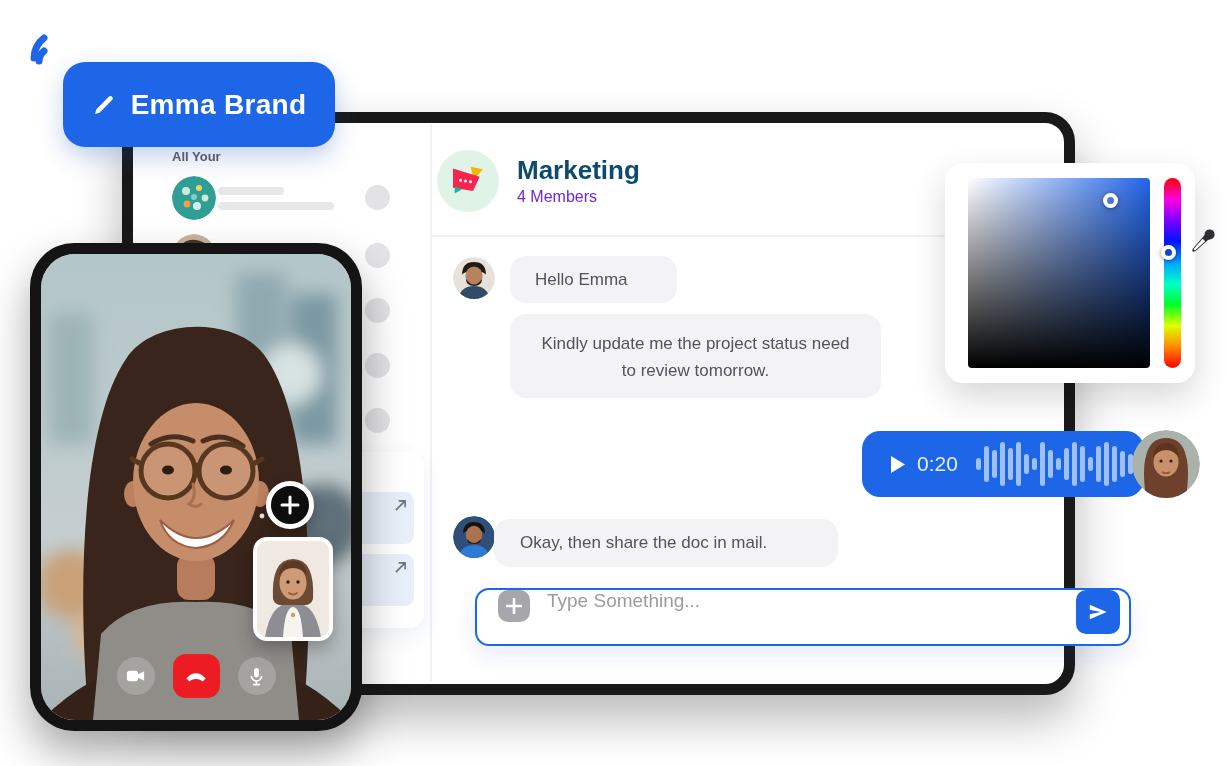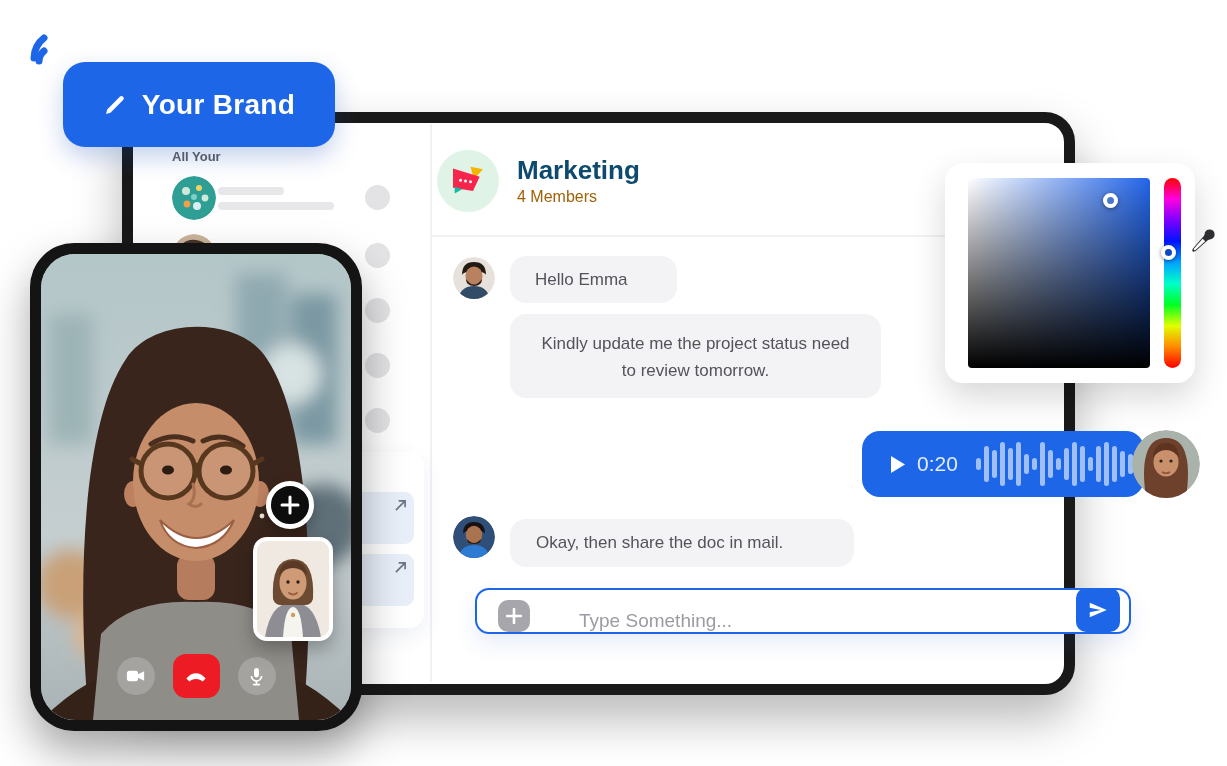--- a/index.html
+++ b/index.html
@@ -32,41 +32,41 @@
   .quick-card { position:absolute; left:302px; top:452px; width:122px; height:176px; background:#fff; border-radius:14px;
     box-shadow:0 8px 20px rgba(40,60,120,.08); z-index:12; }
   .quick-row { position:absolute; left:10px; width:102px; height:52px; background:#e9eff9; border-radius:9px; }
   .quick-row svg { position:absolute; right:8px; top:8px; }
   .quick-row .mini-bar { position:absolute; left:8px; bottom:9px; width:40px; height:7px; border-radius:4px; background:#f7fafd; }
 
   
   .chat-logo { position:absolute; left:437px; top:150px; width:62px; height:62px; border-radius:50%;
     background:#dff4e7; z-index:12; display:flex; align-items:center; justify-content:center; }
   .chat-title { position:absolute; left:517px; top:155px; font-size:26px; font-weight:700; color:#0c4a6e; z-index:12; }
-  .chat-subtitle { position:absolute; left:517px; top:188px; font-size:16px; color:#a16207; z-index:12; }
+  .chat-subtitle { position:absolute; left:517px; top:188px; font-size:16px; color:#6d28d9; z-index:12; }
   .header-divider { position:absolute; left:432px; top:235px; width:631px; height:2px; background:#f1f1f4; z-index:12; }
 
   
   .msg-avatar { position:absolute; width:42px; height:42px; border-radius:50%; overflow:hidden; z-index:12; }
   .bubble { position:absolute; background:#f3f3f5; border-radius:16px; color:#53535c; font-size:17px; z-index:12; }
   .bubble-1 { left:510px; top:256px; width:167px; height:47px; line-height:47px; padding-left:25px; }
   .bubble-2 { left:510px; top:314px; width:371px; height:84px; padding:16px 24px; line-height:27px;text-align:center; }
-  .bubble-3 { left:510px; top:519px; width:344px; height:48px; line-height:48px; padding-left:26px; }
+  .bubble-3 { left:494px; top:519px; width:344px; height:48px; line-height:48px; padding-left:26px; }
 
   .voice-bubble { position:absolute; left:846px; top:431px; width:282px; height:66px; border-radius:18px;
     background:var(--accent,#1d66e7); z-index:14; display:flex; align-items:center; padding-left:28px; cursor:pointer;margin-left:16px; }
   .voice-time { color:#e4ecfd; font-size:21px; margin-left:12px; }
   .voice-wave { display:flex; align-items:center; gap:3px; margin-left:18px; }
   .wbar { width:5px; border-radius:3px; background:rgba(255,255,255,.58); }
   .voice-avatar { position:absolute; left:1132px; top:430px; width:68px; height:68px; border-radius:50%; overflow:hidden; z-index:14; }
 
   
-  .input-bar { position:absolute; left:475px; top:588px; width:656px; height:46px; background:#fff;
+  .input-bar { position:absolute; left:475px; top:588px; width:656px; height:58px; background:#fff;
     border:2px solid var(--accent,#1d66e7); border-radius:14px; z-index:14;
-    display:flex; align-items:flex-end; box-shadow:0 10px 22px rgba(30,80,200,.10);gap:32px; }
+    display:flex; align-items:flex-start; box-shadow:0 10px 22px rgba(30,80,200,.10); }
   .attach-btn { width:32px; height:32px; margin-left:21px; border-radius:10px; background:#a6a6ac;
     display:flex; align-items:center; justify-content:center; cursor:pointer; flex:0 0 auto; }
   .type-input { flex:1; border:none; outline:none; font-size:19px; color:#55555e; margin-left:17px;
     font-family:"Liberation Sans", sans-serif; background:transparent; }
   .type-input::placeholder { color:#9b9ba3; }
   .send-btn { width:44px; height:44px; margin-right:9px; border-radius:10px; background:var(--accent,#1d66e7);
     display:flex; align-items:center; justify-content:center; cursor:pointer; flex:0 0 auto; }
 
   
   .phone { position:absolute; left:30px; top:243px; width:332px; height:488px; background:#141414;
@@ -366,16 +366,16 @@
   <span class="signal-arcs">
     <svg width="58" height="58" viewBox="0 0 58 58">
         <path d="M20 14 A26 26 0 0 0 10 34" stroke="#1d66e7" stroke-width="7" fill="none" stroke-linecap="round"></path>
         <path d="M20 27 A14 14 0 0 0 15 37" stroke="#1d66e7" stroke-width="7" fill="none" stroke-linecap="round"></path>
       </svg>
   </span>
   <div class="brand-badge">
     <svg width="24" height="24" viewBox="0 0 24 24">
         <path d="M3 21l1.2-4.6L16.8 3.8a2.3 2.3 0 0 1 3.3 0 2.3 2.3 0 0 1 0 3.3L7.5 19.7 3 21Z" fill="#fff"></path>
       </svg>
-    <span>Your Brand</span>
+    <span>Emma Brand</span>
   </div>
 
 </div>
 
 </body></html>

